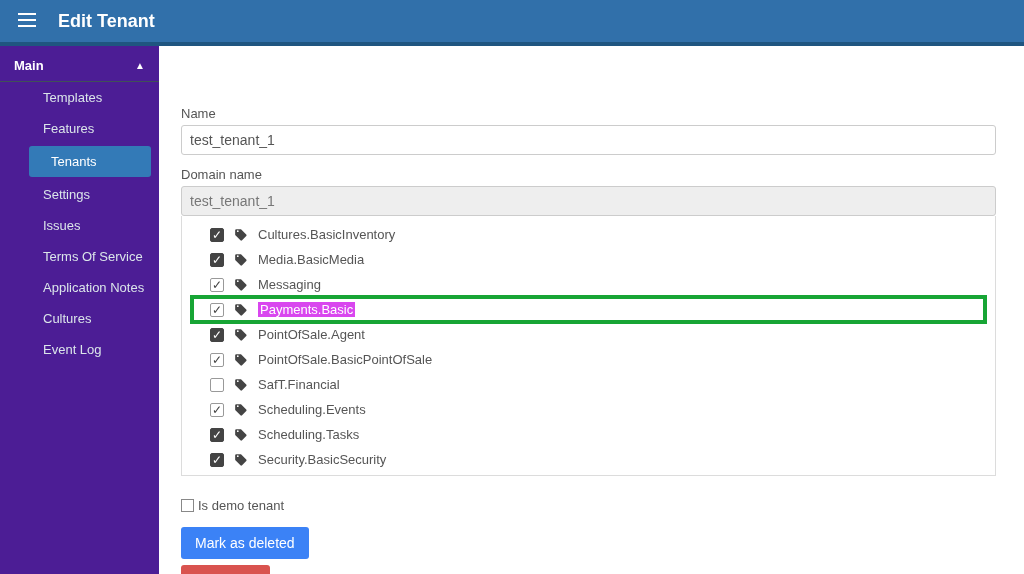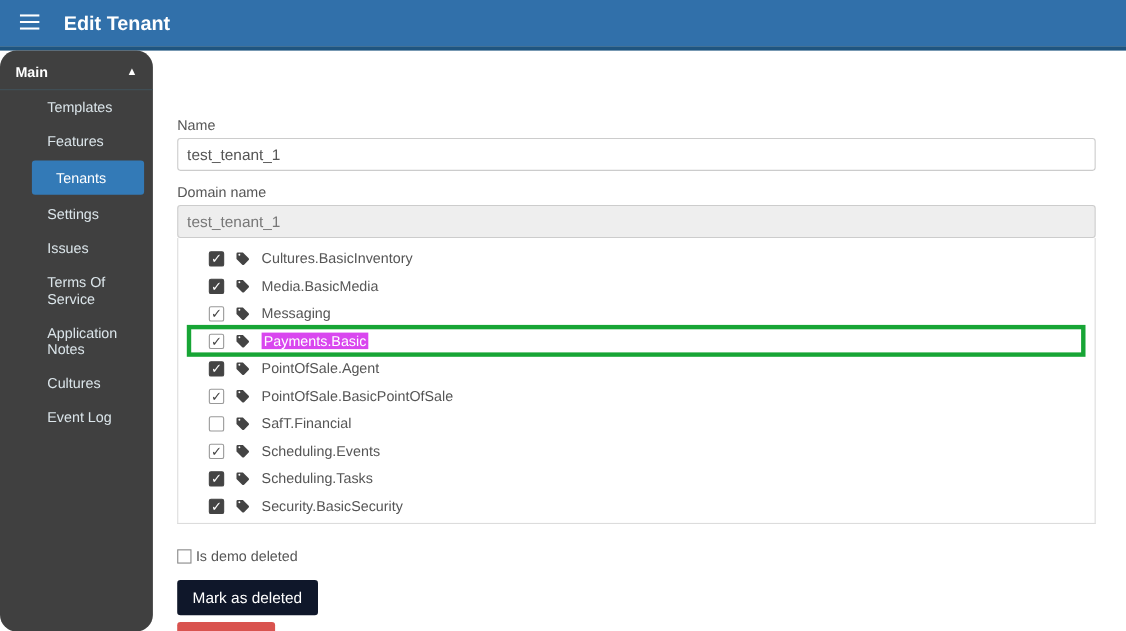--- a/index.html
+++ b/index.html
@@ -17,27 +17,26 @@
   }
   .topbar .menu-btn { margin-right: 22px; cursor: pointer; }
   .topbar h1 { font-weight: 700; font-size: 18px; }
   .topbar-accent { height: 4px; background: #1f5580; }
 
   
   .layout { display: flex; height: calc(100% - 46px); }
 
   
   .sidebar {
-    width: 139px;
-    background: #404040;
+    width: 159px;
+    background: #4c1d95;
     color: #b8c7ce;
     display: flex;
     flex-direction: column;
     font-size: 13px;
-    border-radius: 15px;
   }
   .sidebar .section-header {
     display: flex; justify-content: space-between; align-items: center;
     padding: 12px 14px 8px 14px;
     color: #fff; font-weight: 600; font-size: 13px;
     border-bottom: 1px solid #415058;
   }
   .sidebar .section-header .chev { font-size: 10px; }
   .sidebar ul { list-style: none; padding-left: 21px; }
   .sidebar li {
@@ -111,21 +110,21 @@
 
   
   .demo-row { display: flex; align-items: center; gap: 4px; margin-top: 22px; font-size: 13px; color: #555; }
   .demo-row .cb2 { width: 13px; height: 13px; border: 1px solid #888; background: #fff; display:inline-block; }
 
   .btn-row { margin-top: 14px; display: flex; gap: 6px; flex-wrap: wrap; }
   .btn {
     border: none; border-radius: 3px; padding: 8px 14px; font-size: 14px;
     color: #fff; cursor: pointer; display: inline-flex; align-items: center; gap: 6px;
   }
-  .btn.primary { background: #0f172a; }
+  .btn.primary { background: #3b82f6; }
   .btn.danger  { background: #d9534f; }
   .btn .x { font-weight: bold; }
 </style>
 </head>
 <body>
 
 <div class="topbar">
   <span class="menu-btn">
     <svg width="18" height="14" viewBox="0 0 18 14">
         <path d="M0 1h18M0 7h18M0 13h18" stroke="#fff" stroke-width="2"></path>
@@ -273,21 +272,21 @@
                   <path fill="currentColor" d="M21 11l-9-9H4a2 2 0 00-2 2v8l9 9a2 2 0 002.8 0l7.2-7.2A2 2 0 0021 11zM6.5 7A1.5 1.5 0 118 5.5 1.5 1.5 0 016.5 7z"></path>
                 </svg>
               </span>
               <span class="label">Security.BasicSecurity</span>
             </div>
           </div>
       </div>
 
       <div class="demo-row">
         <span class="cb2"></span>
-        <span>Is demo deleted</span>
+        <span>Is demo tenant</span>
       </div>
 
       <div class="btn-row">
         <button class="btn primary">
           <span>Mark as deleted</span>
         </button>
       </div>
       <div class="btn-row" style="margin-top:6px;">
         <button class="btn danger">
           <span class="x">✖</span>

